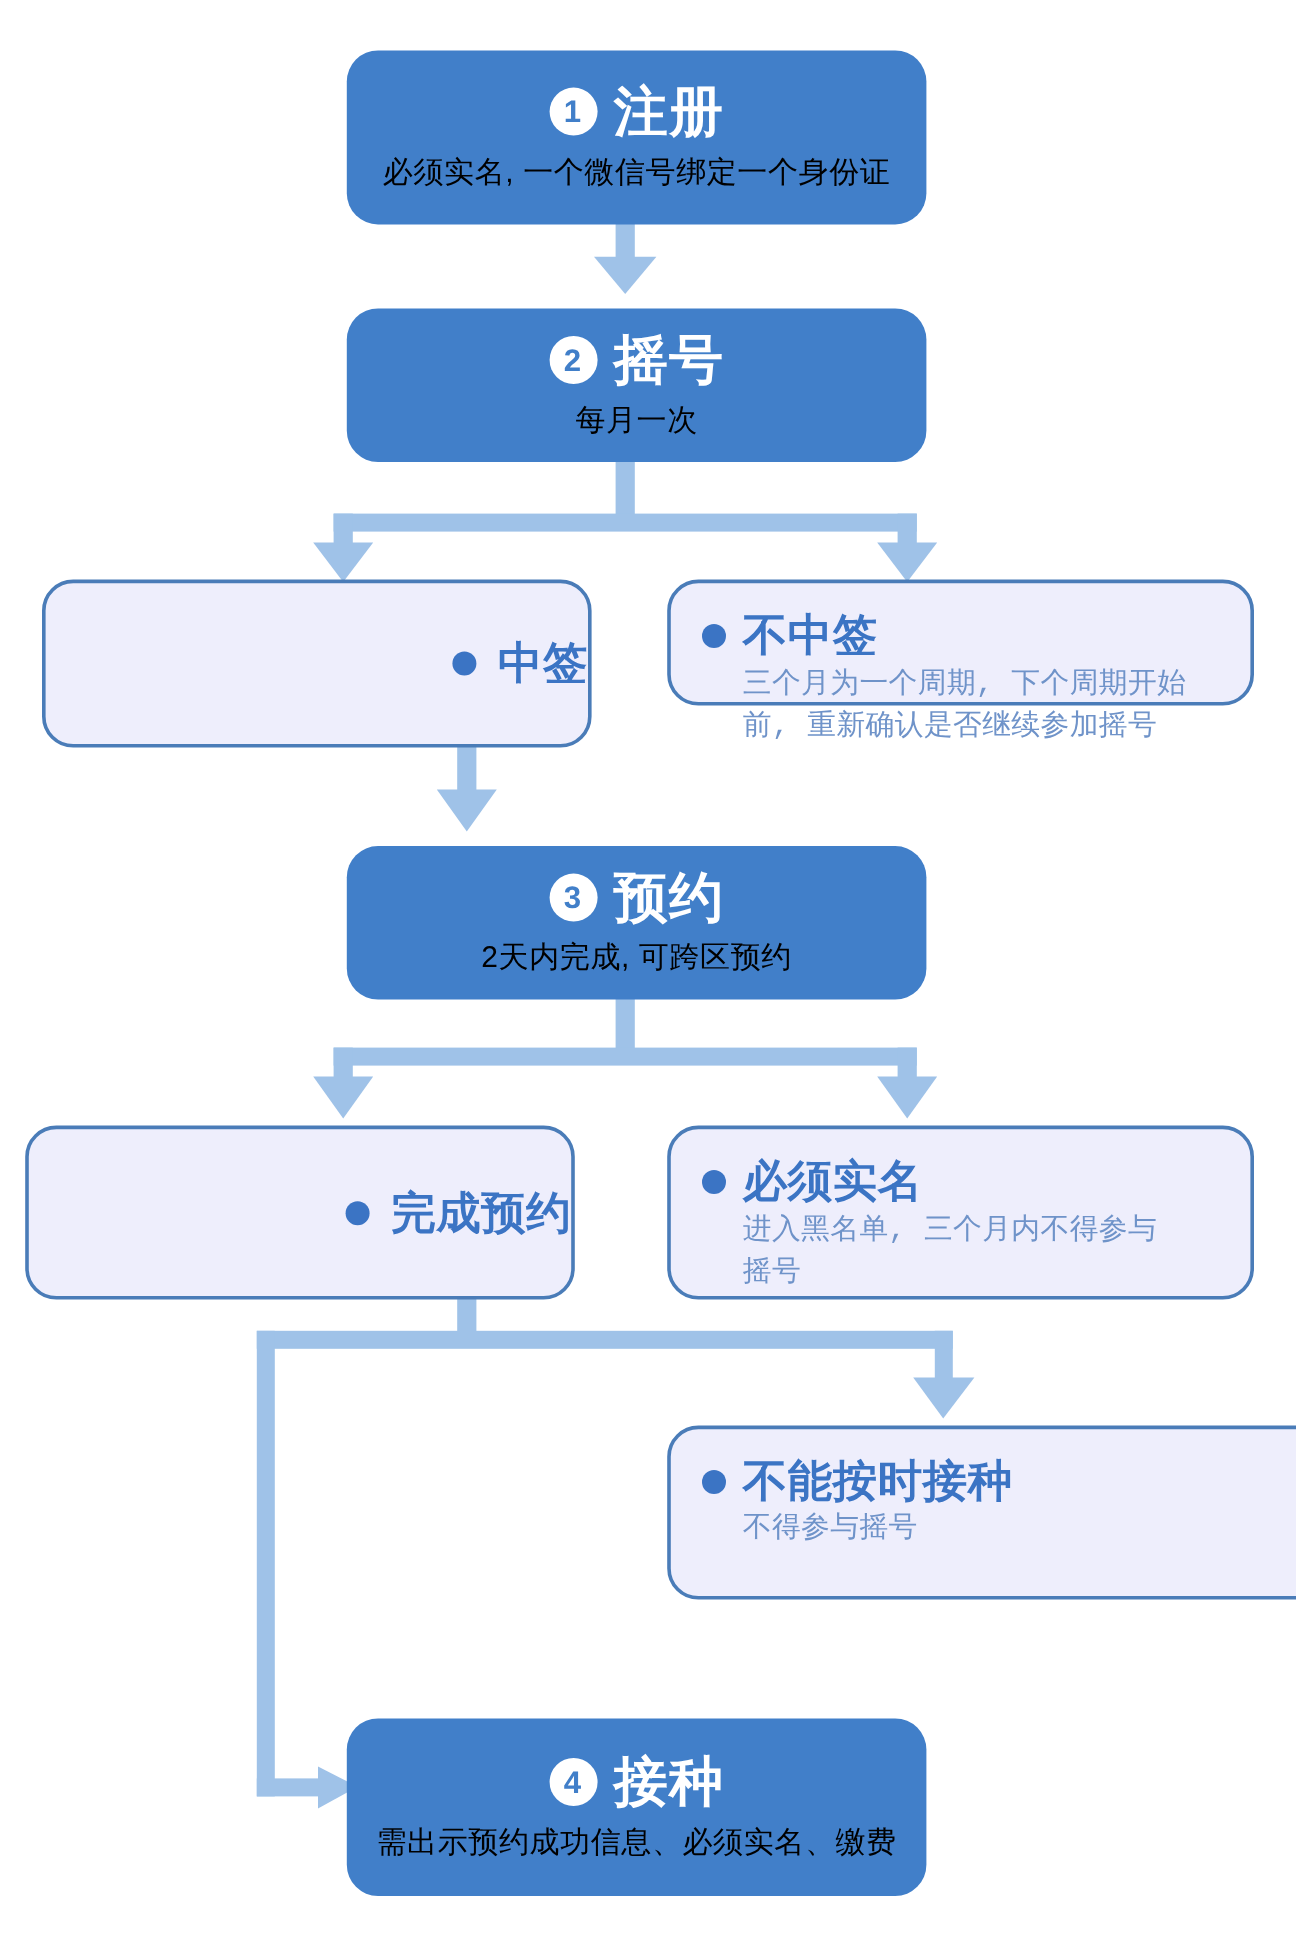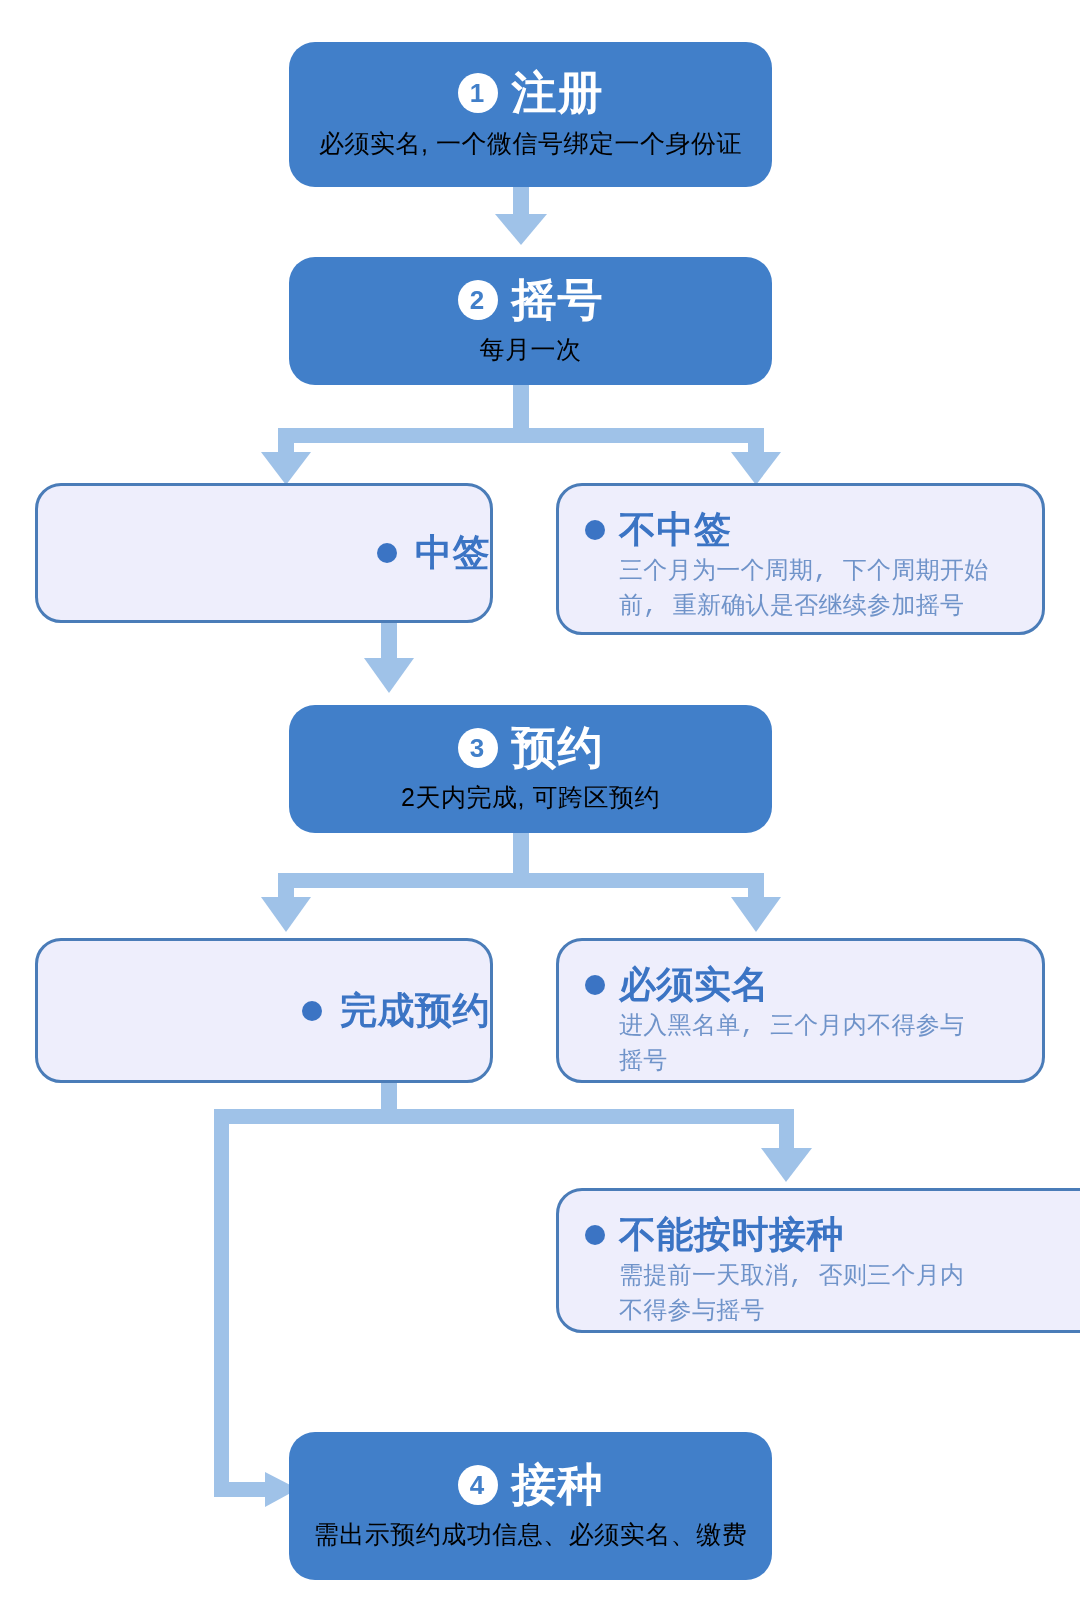--- a/index.html
+++ b/index.html
@@ -121,40 +121,40 @@
     <div class="sub">每月一次</div>
   </div>
 
   <div class="outcome center" style="left:35px;top:483px;width:458px;height:140px;">
     <div class="oc-row">
       <span class="dot"></span>
       <span class="oc-title">中签</span>
     </div>
   </div>
 
-  <div class="outcome left" style="left:556px;top:483px;width:489px;height:152px;">
+  <div class="outcome left" style="left:556px;top:483px;width:489px;height:105px;">
     <div class="oc-row">
       <span class="dot"></span>
       <span class="oc-body">
         <span class="oc-title">不中签</span>
         <span class="oc-desc">三个月为一个周期, 下个周期开始</span>
         <span class="oc-desc" style="margin-top:0">前, 重新确认是否继续参加摇号</span>
       </span>
     </div>
   </div>
 
   <div class="step" style="left:289px;top:705px;width:483px;height:128px;">
     <div class="headline">
       <span class="num">3</span>
       <span>预约</span>
     </div>
     <div class="sub">2天内完成, 可跨区预约</div>
   </div>
 
-  <div class="outcome center" style="left:35px;top:938px;width:458px;height:145px;">
+  <div class="outcome center" style="left:21px;top:938px;width:458px;height:145px;">
     <div class="oc-row">
       <span class="dot"></span>
       <span class="oc-title">完成预约</span>
     </div>
   </div>
 
   <div class="outcome left" style="left:556px;top:938px;width:489px;height:145px;">
     <div class="oc-row">
       <span class="dot"></span>
       <span class="oc-body">
@@ -163,21 +163,20 @@
         <span class="oc-desc" style="margin-top:0">摇号</span>
       </span>
     </div>
   </div>
 
   <div class="outcome left" style="left:556px;top:1188px;width:550px;height:145px;">
     <div class="oc-row">
       <span class="dot"></span>
       <span class="oc-body">
         <span class="oc-title">不能按时接种</span>
-        <span class="oc-desc">需提前一天取消, 否则三个月内</span>
         <span class="oc-desc" style="margin-top:0">不得参与摇号</span>
       </span>
     </div>
   </div>
 
   <div class="step" style="left:289px;top:1432px;width:483px;height:148px;">
     <div class="headline">
       <span class="num">4</span>
       <span>接种</span>
     </div>

